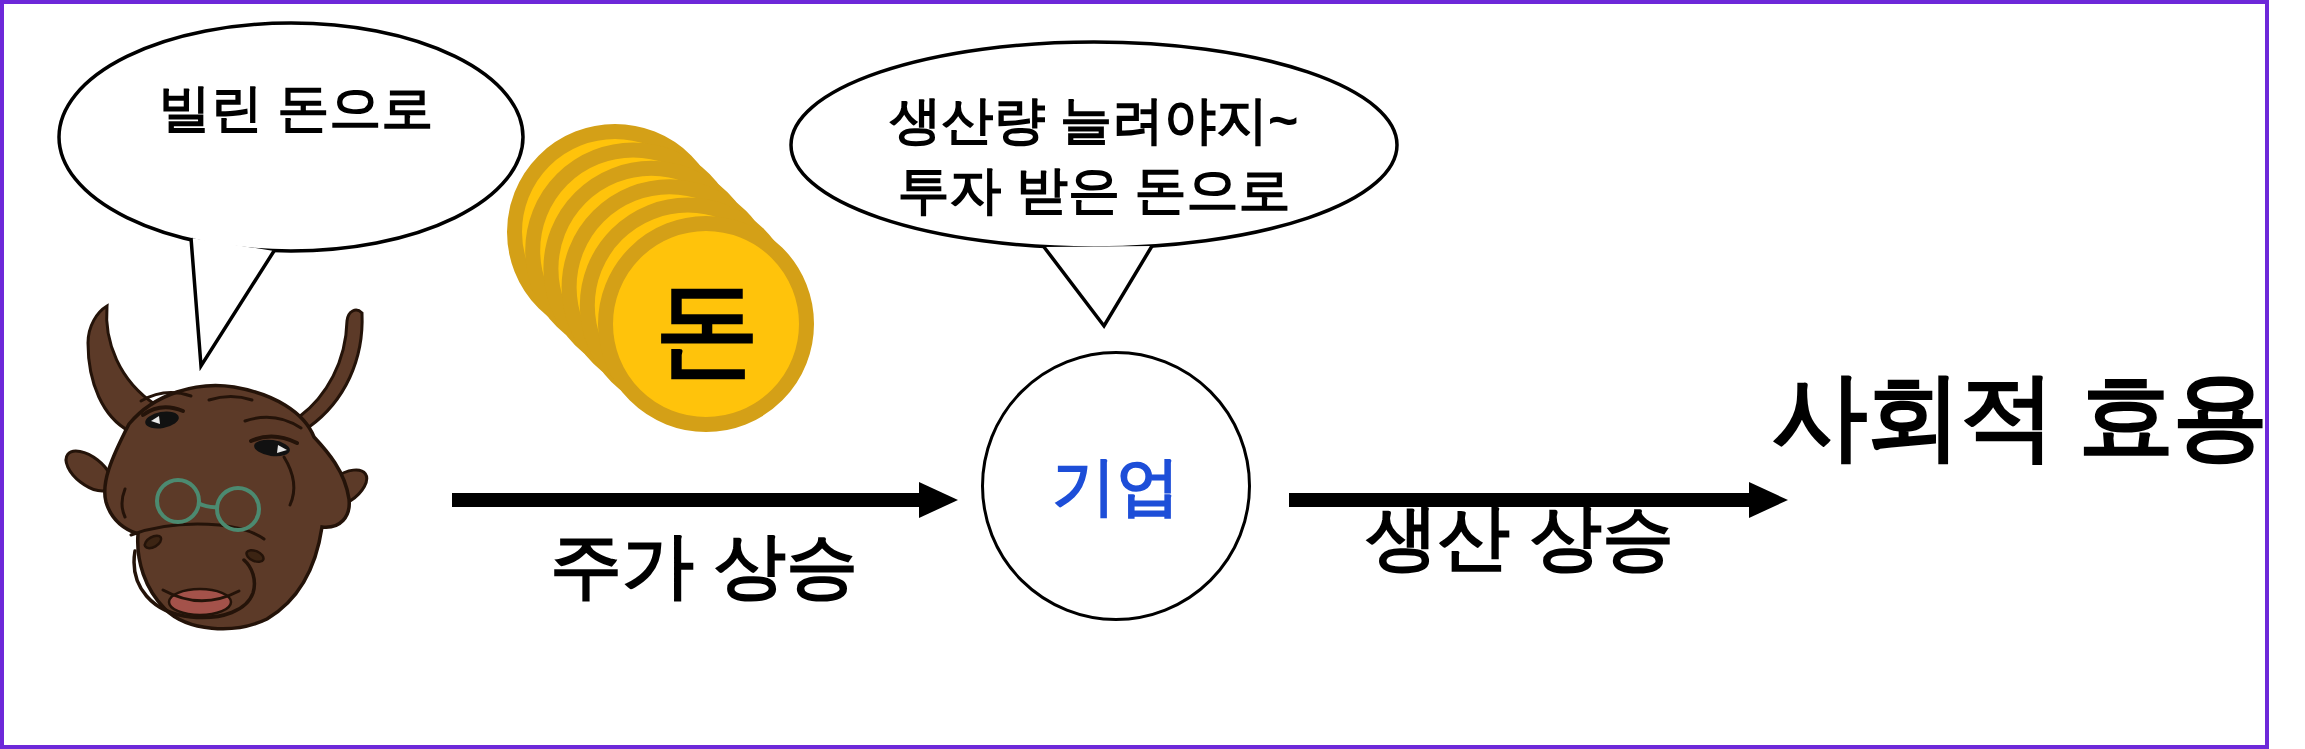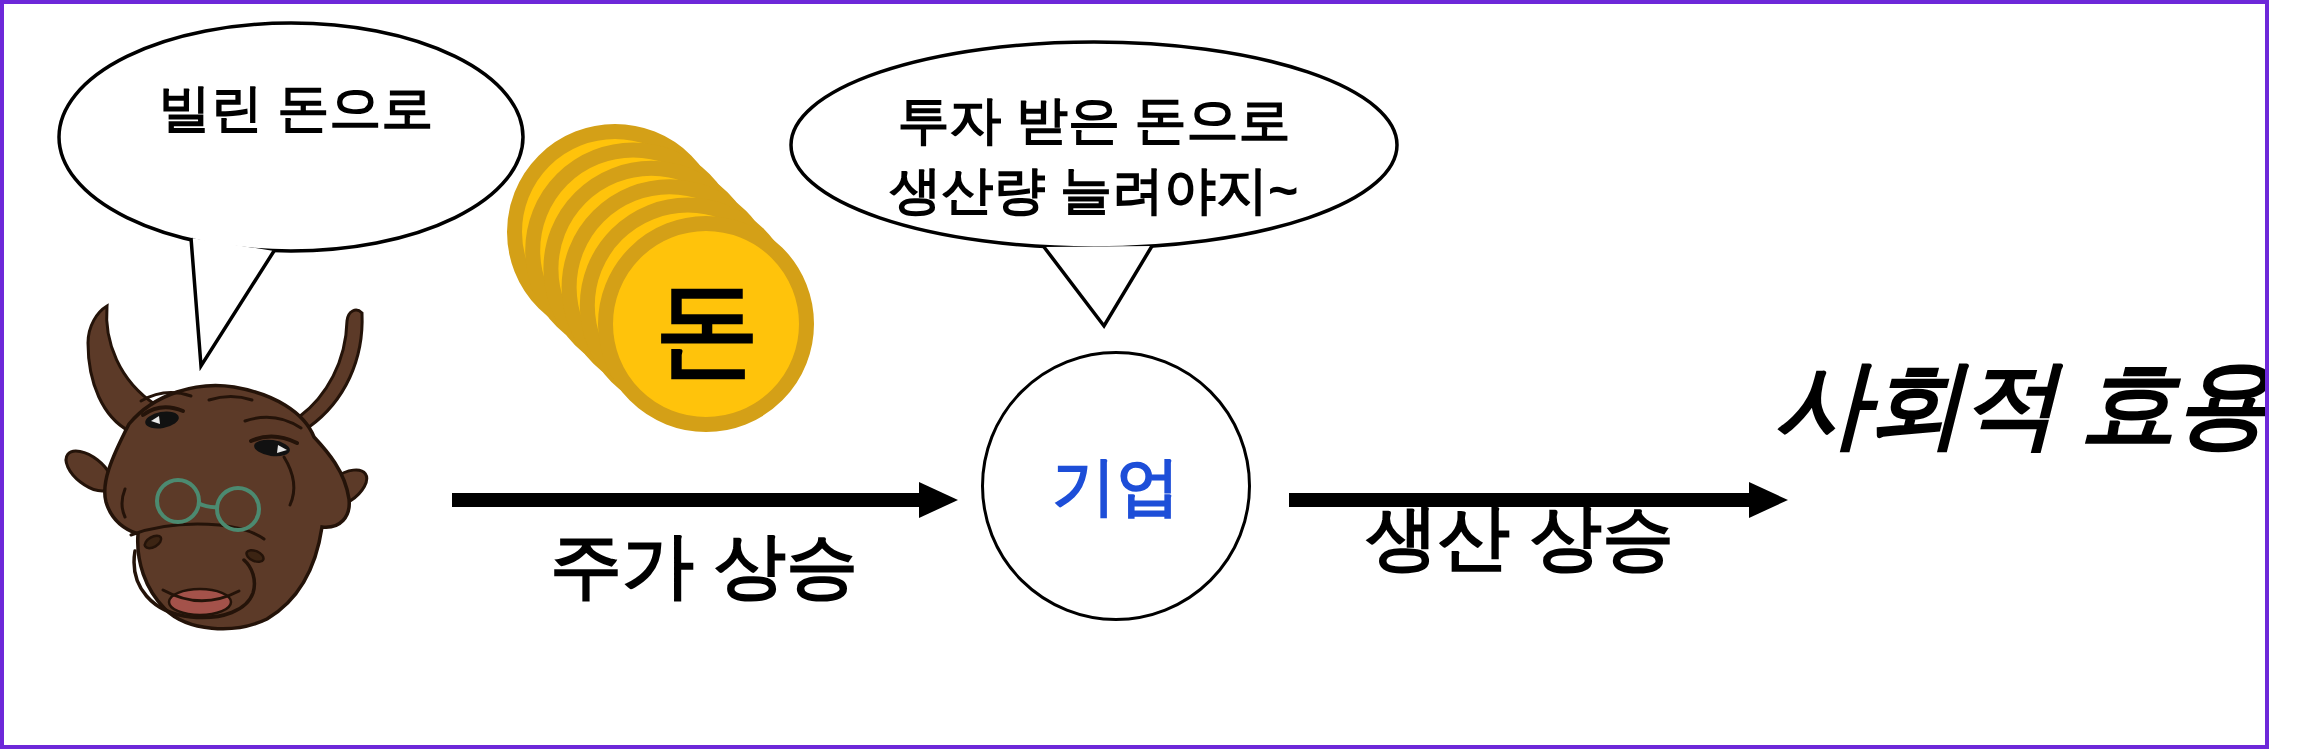--- a/index.html
+++ b/index.html
@@ -38,30 +38,29 @@
     width:270px;height:270px;
     box-sizing:border-box;
     border:3px solid #000;
     border-radius:50%;
     background:#fff;
     display:flex;align-items:center;justify-content:center;
     font-weight:800;font-size:64px;color:#1d4ed8;
   }
   .outcome{
     position:absolute;
-    left:1765px;top:336px;
+    left:1765px;top:348px;
     width:500px;
-    text-align:right;
+    text-align:center;
     font-weight:800;
     font-size:96px;
     line-height:128px;
     letter-spacing:-2px;
     color:#000;
     white-space:nowrap;
-    font-style:italic;
   }
   svg{display:block;}
   text{font-family:"Liberation Sans", sans-serif;}
 </style>
 </head>
 <body>
 
 <div class="canvas">
 
   <svg class="abs" style="left:40px;top:8px;" width="500" height="370" viewBox="0 0 500 370">
@@ -137,22 +136,22 @@
     </g>
     <text x="213" y="253" text-anchor="middle" font-size="104" font-weight="800" fill="#000">돈</text>
   </svg>
 
   <svg class="abs" style="left:775px;top:25px;" width="645" height="320" viewBox="0 0 645 320">
     <ellipse cx="315" cy="116" rx="303" ry="103" fill="#fff" stroke="#000" stroke-width="3.5"></ellipse>
     <polygon points="265,218 373,217 325,297" fill="#fff" stroke="none"></polygon>
     <path d="M265,218 L325,297 L373,217" fill="none" stroke="#000" stroke-width="3.5" stroke-linejoin="miter"></path>
   </svg>
   <div class="bubble-text" style="left:840px;top:81px;width:500px;line-height:70px;">
+    <div>생산량 늘려야지~</div>
     <div>투자 받은 돈으로</div>
-    <div>생산량 늘려야지~</div>
   </div>
 
   <svg class="abs" style="left:448px;top:478px;" width="512" height="40" viewBox="0 0 512 40">
     <rect x="0" y="11" width="470" height="14" fill="#000"></rect>
     <polygon points="467,0 467,36 506,18" fill="#000"></polygon>
   </svg>
   <div class="arrow-label" style="left:450px;top:527px;">주가 상승</div>
 
   <div class="company-circle">
     <span>기업</span>

